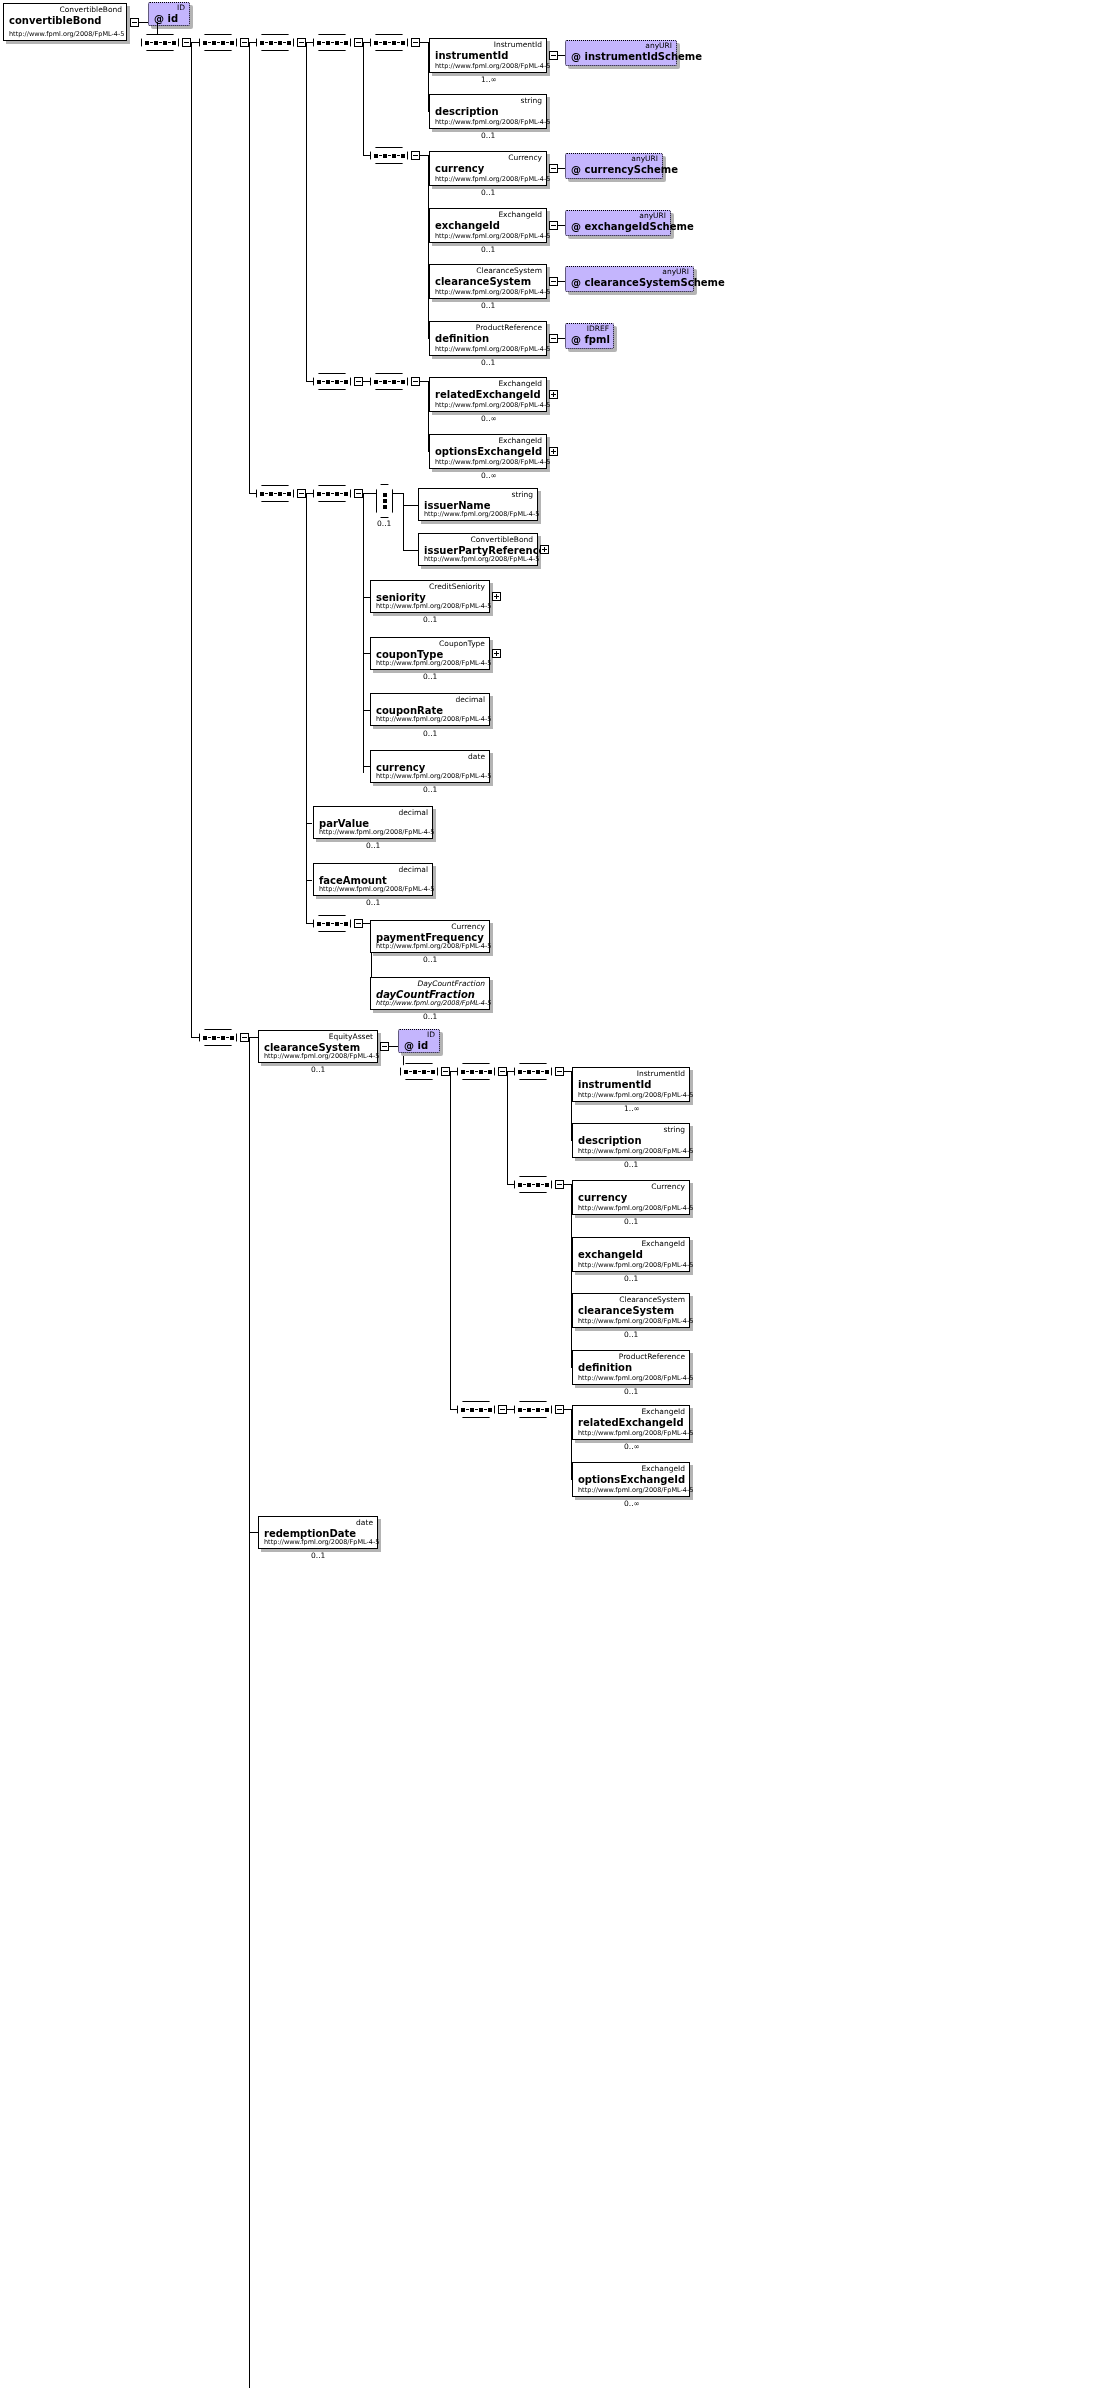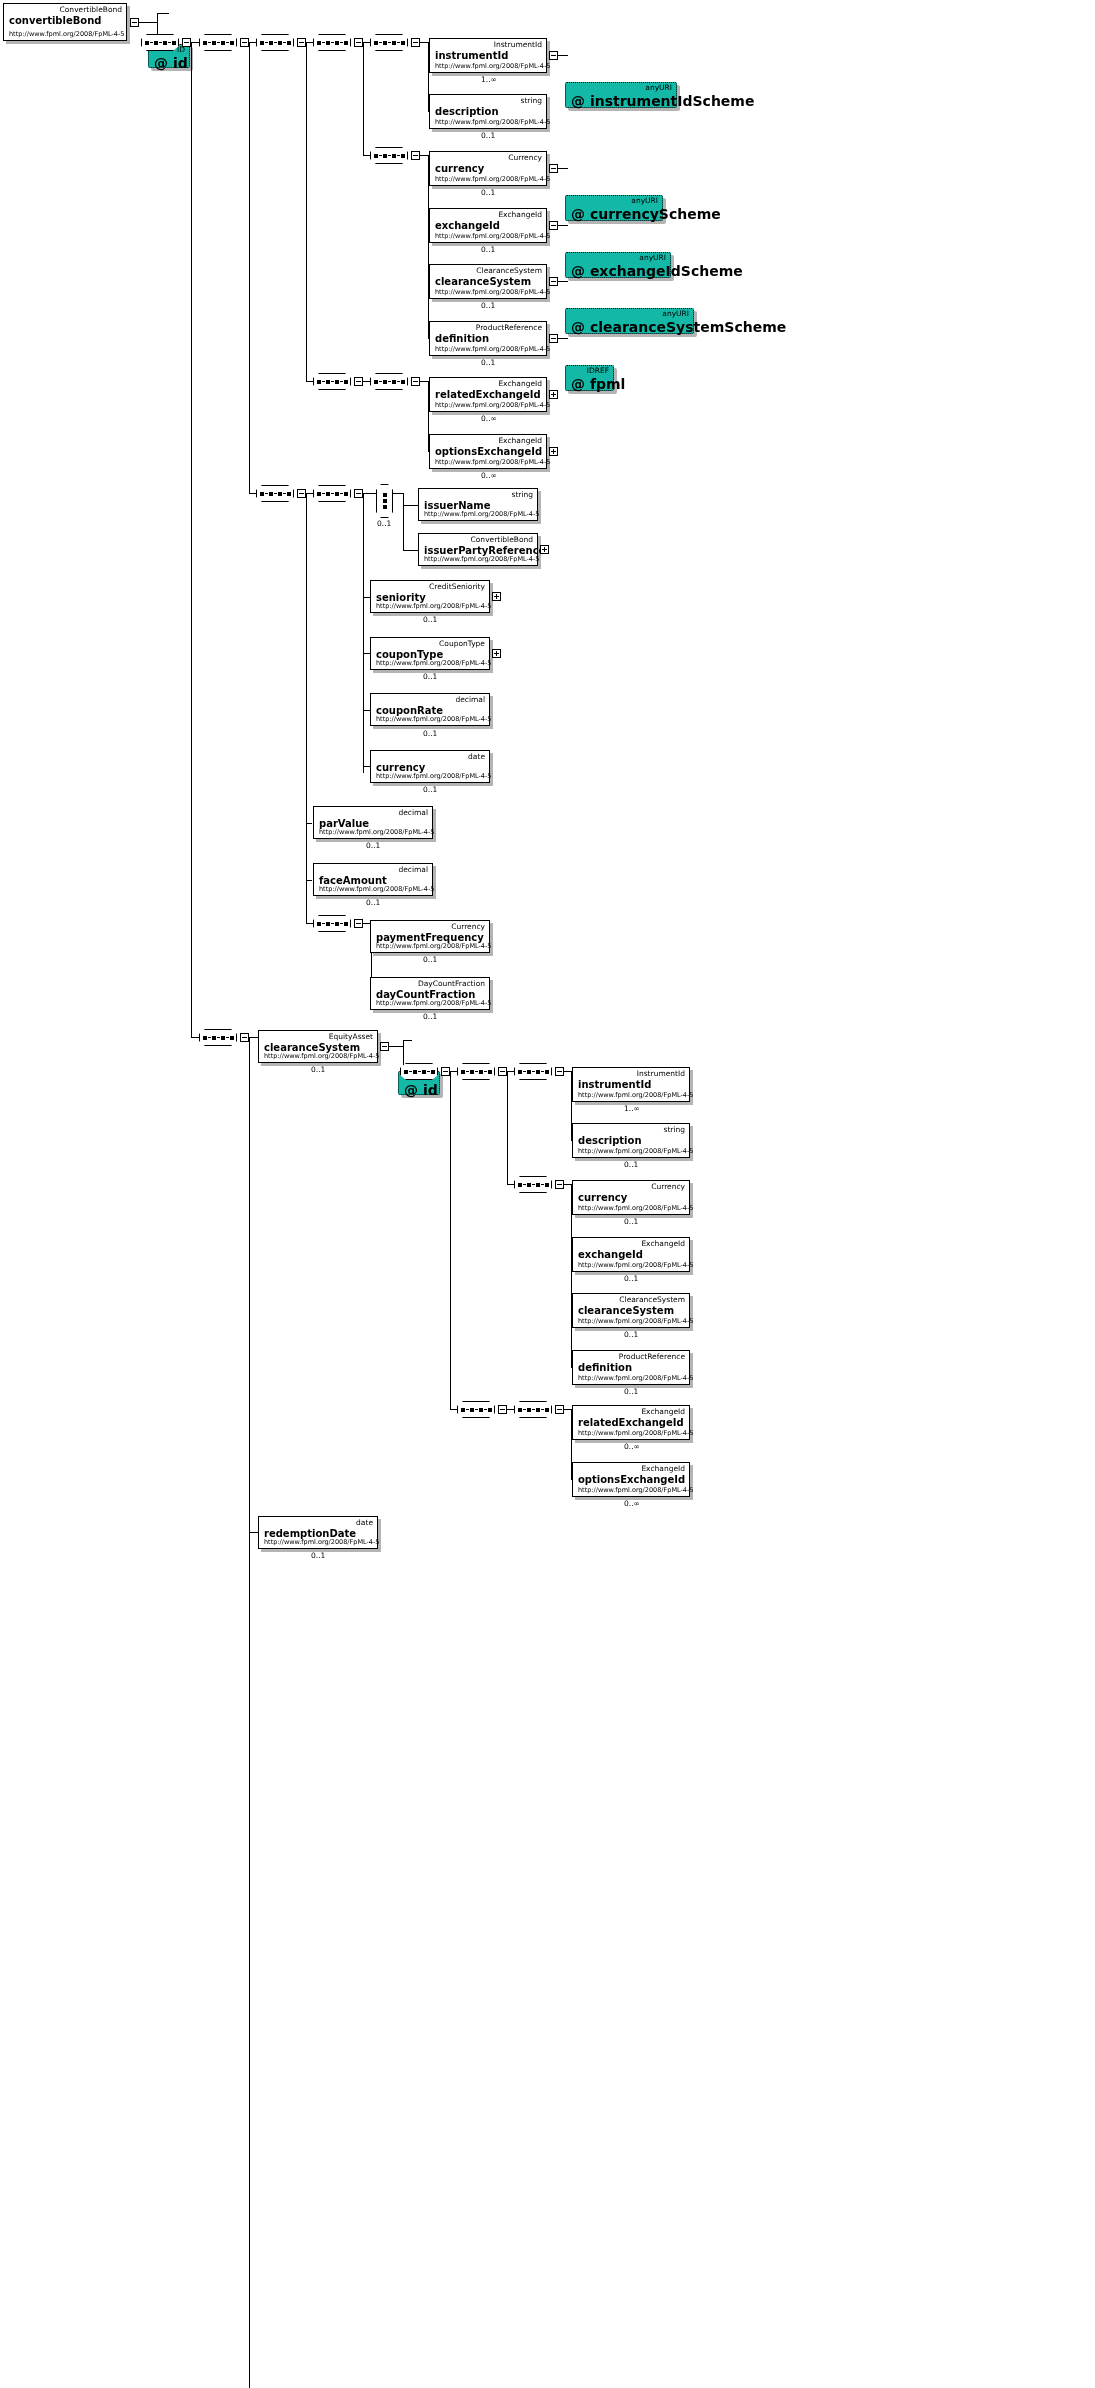--- a/index.html
+++ b/index.html
@@ -16,24 +16,24 @@
   .ebox{position:absolute;box-sizing:border-box;background:#fff;border:1px solid #000;
         box-shadow:3px 3px 0 0 #b4b4b4;}
   .ebox .etype{position:absolute;top:1px;right:4px;font-size:7.5px;color:#000;
         font-family:"DejaVu Sans", sans-serif;letter-spacing:0px;white-space:nowrap;}
   .ebox .ename{position:absolute;left:5px;top:11px;font-size:10px;font-weight:bold;color:#000;
         font-family:"DejaVu Sans", sans-serif;white-space:nowrap;}
   .ebox .ens{position:absolute;left:5px;bottom:2px;font-size:6.5px;color:#000;
         font-family:"DejaVu Sans", sans-serif;white-space:nowrap;}
 
   
-  .abox{position:absolute;box-sizing:border-box;background:#14b8a6;border:1.5px dotted #000;
-        border-radius:2px;box-shadow:3px 3px 0 0 #b4b4b4;margin-top:42px;}
+  .abox{position:absolute;box-sizing:border-box;background:#c4b5fd;border:1.5px dotted #000;
+        border-radius:2px;box-shadow:3px 3px 0 0 #b4b4b4;}
   .abox .atype{position:absolute;top:0px;right:4px;font-size:7.5px;color:#000;white-space:nowrap;}
-  .abox .aname{position:absolute;left:5px;top:10px;font-size:14px;font-weight:bold;color:#000;white-space:nowrap;}
+  .abox .aname{position:absolute;left:5px;top:10px;font-size:10px;font-weight:bold;color:#000;white-space:nowrap;}
 
   
   .card{position:absolute;font-size:7.5px;color:#000;white-space:nowrap;
         font-family:"DejaVu Sans", sans-serif;}
 
   
   .seq{position:absolute;width:38px;height:17px;box-sizing:border-box;background:#fff;
        border:1.5px solid #000;box-shadow:2px 2px 0 0 #b4b4b4;
        clip-path:polygon(6px 0,32px 0,38px 5px,38px 12px,32px 17px,6px 17px,0 12px,0 5px);
        display:flex;align-items:center;justify-content:center;}
@@ -444,21 +444,21 @@
   <div class="ln lnh" style="left:371px;top:936px;width:0px;"></div>
   <div class="ln lnh" style="left:371px;top:1003px;width:0px;"></div>
 
   <div class="ebox" style="left:370px;top:920px;width:120px;height:33px;">
     <span class="etype">Currency</span>
     <span class="ename">paymentFrequency</span>
     <span class="ens">http://www.fpml.org/2008/FpML-4-5</span>
   </div>
   <div class="card" style="left:423px;top:955px;">0..1</div>
 
-  <div class="ebox" style="left:370px;top:977px;width:120px;height:33px;">
+  <div class="ebox" style="left:370px;top:977px;width:120px;height:33px;font-style:italic;">
     <span class="etype">DayCountFraction</span>
     <span class="ename">dayCountFraction</span>
     <span class="ens">http://www.fpml.org/2008/FpML-4-5</span>
   </div>
   <div class="card" style="left:423px;top:1012px;">0..1</div>
 
   <div class="ln lnh" style="left:191px;top:1037px;width:8px;"></div>
   <div class="seq" style="left:199px;top:1029px;">
     <span class="dots">
         <i></i>

